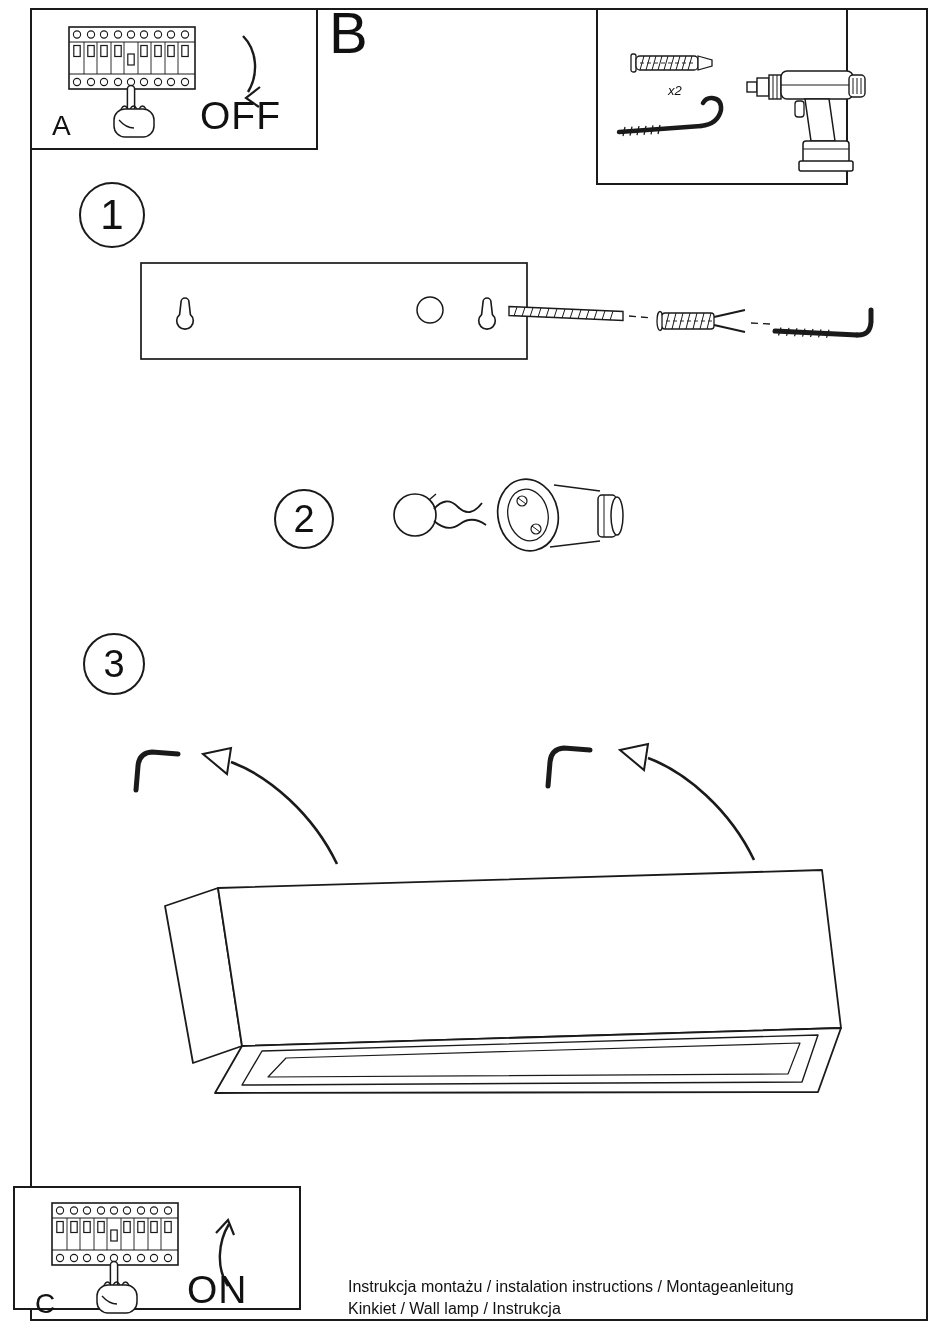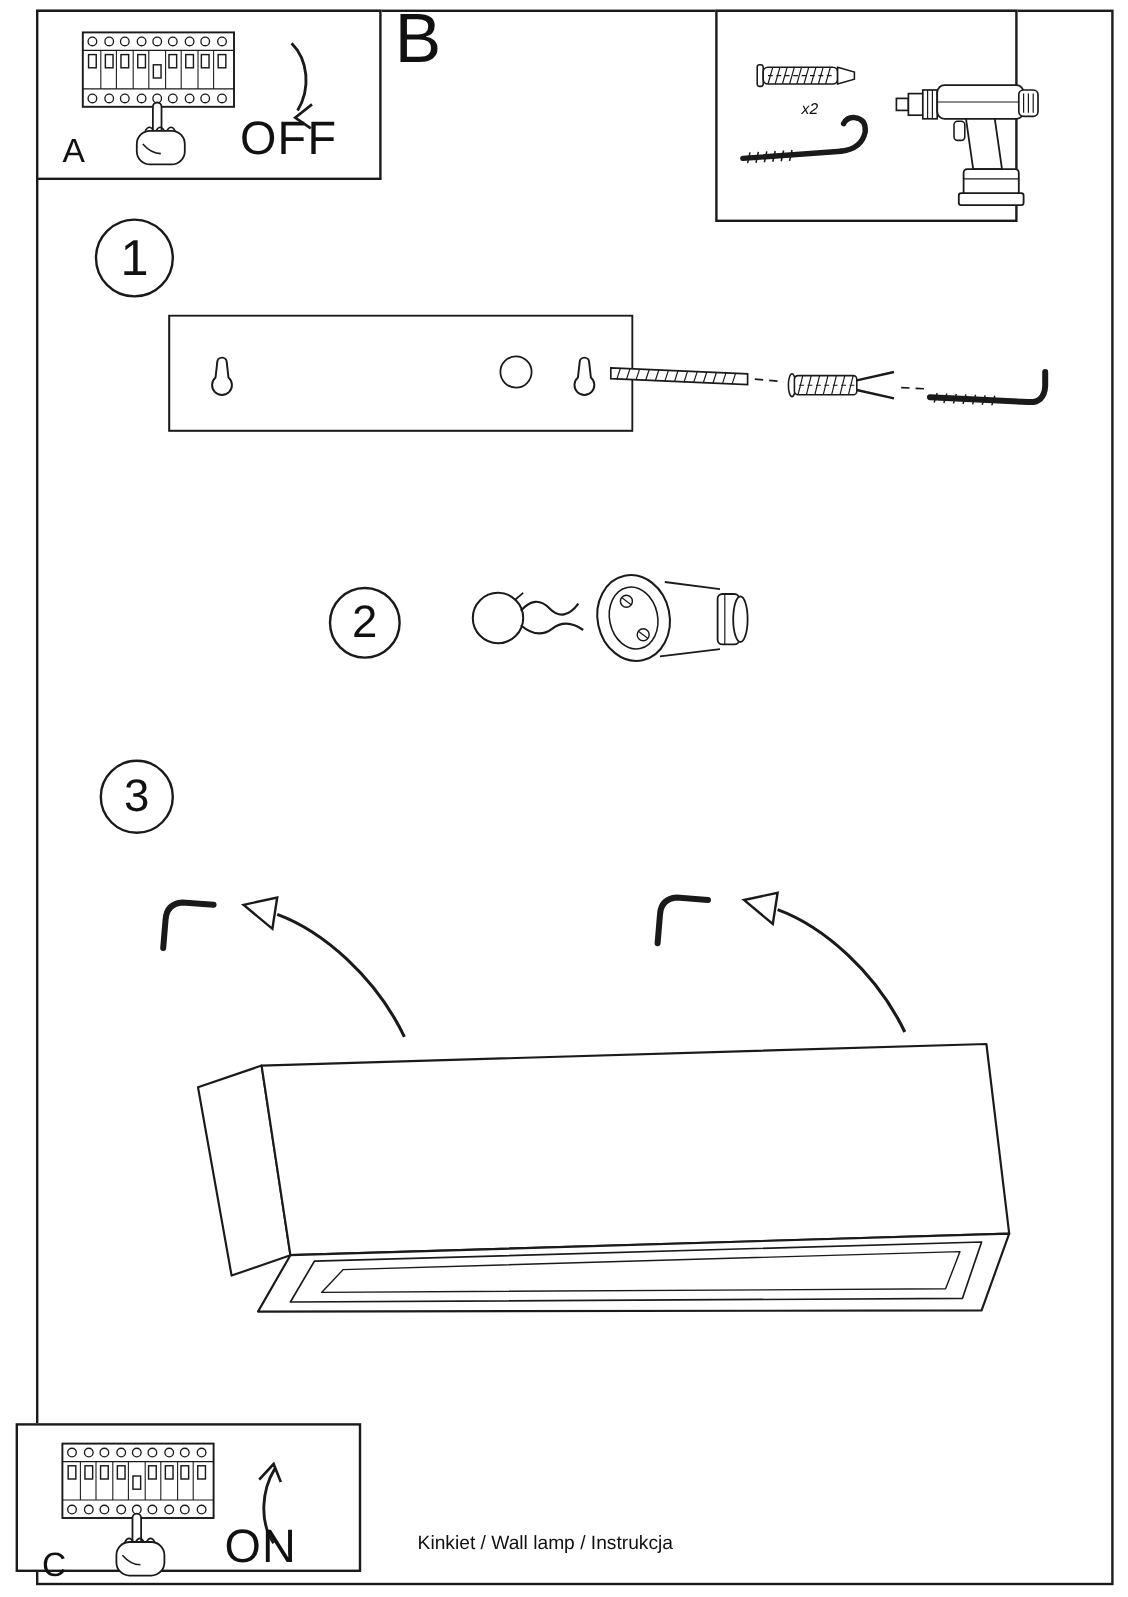--- a/index.html
+++ b/index.html
@@ -224,15 +224,16 @@
     </svg>
     <svg class="illus" style="left:183px;top:16px;width:55px;height:88px" viewBox="0 0 55 88">
       <path d="M30,82 C18,64 20,38 31,20" fill="none" stroke="#1a1a1a" stroke-width="2.4"></path>
       <polyline points="18,29 30,16 36,31" fill="none" stroke="#1a1a1a" stroke-width="2.2"></polyline>
     </svg>
     <div class="state-label" style="left:172px;top:82px">ON</div>
     <div class="corner-letter" style="left:20px;top:102px">C</div>
   </section>
 
   <div id="footer">
+    <div>Instrukcja montażu / instalation instructions / Montageanleitung</div>
     <div>Kinkiet / Wall lamp / Instrukcja</div>
   </div>
 </div>
 
 </body></html>

